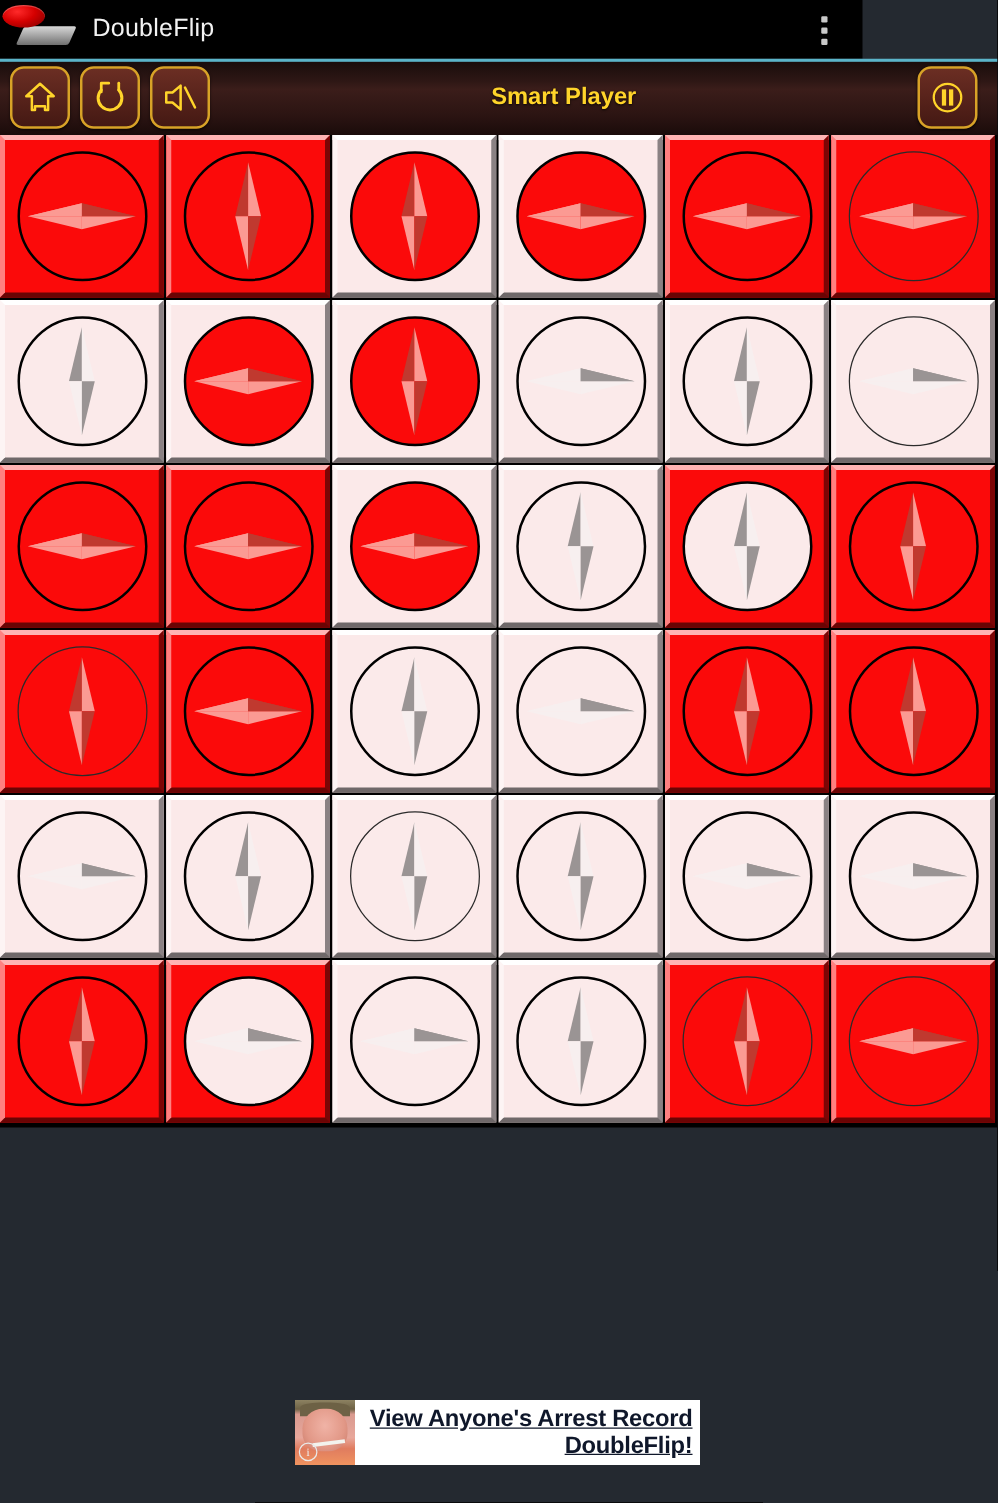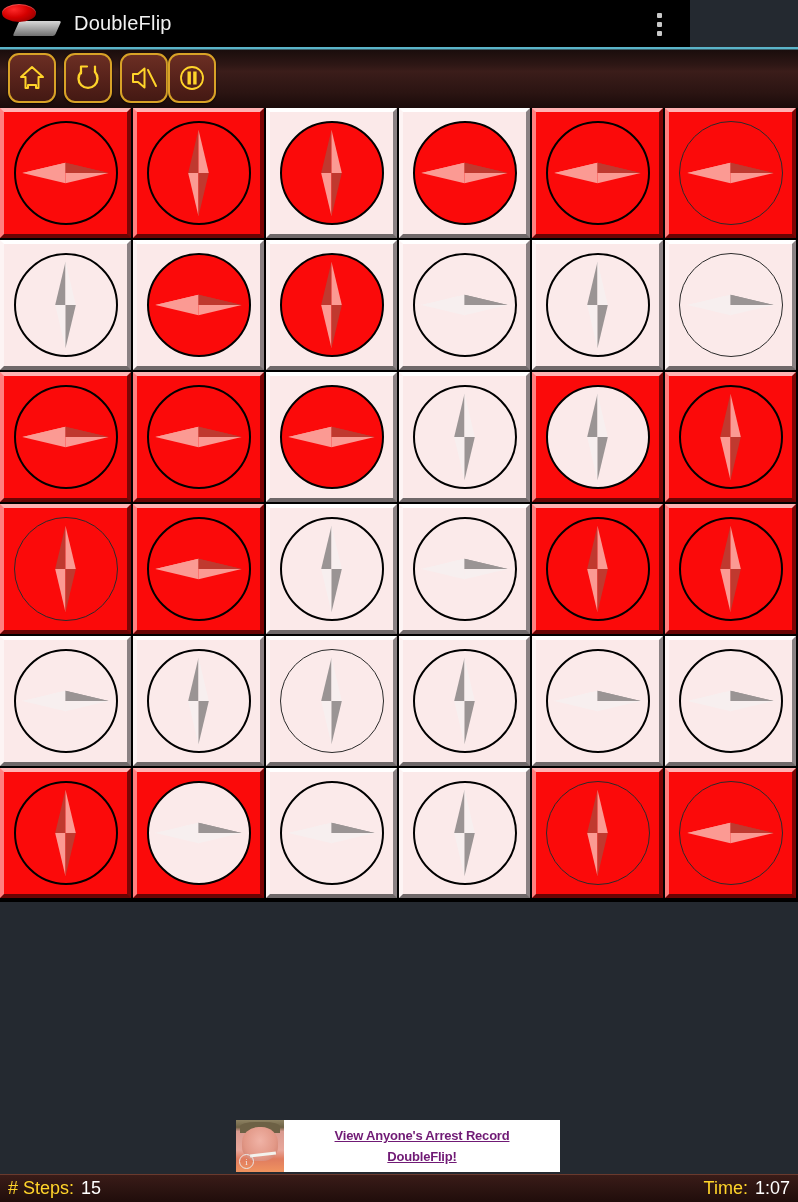--- a/index.html
+++ b/index.html
@@ -121,22 +121,22 @@
   #ad-thumb .cig{
     position:absolute; left:14px; top:33px; width:26px; height:3px; background:#f3f3ee;
     transform:rotate(-7deg);
   }
   #ad-thumb .badge{
     position:absolute; left:3px; bottom:3px; width:15px; height:15px; border-radius:50%;
     border:1.5px solid #e9e9e9; color:#efefef; font-size:9px;
     display:flex; align-items:center; justify-content:center; font-family:"Liberation Serif",serif;
   }
   #ad-text{
-    flex:1 1 auto; text-align:center; padding:0 6px;
-    color:#701a75; font-weight:bold; font-size:13px; line-height:21px;
+    flex:1 1 auto; text-align:right; padding:0 6px;
+    color:#0f172a; font-weight:bold; font-size:19px; line-height:21px;
     text-decoration:underline; letter-spacing:-.2px;
   }
 
   
   #statusbar{
     position:absolute; left:0; bottom:0; width:798px; height:28px;
     background:linear-gradient(180deg,#3a1c18 0%,#2e1512 45%,#200d0b 100%);
     border-top:1px solid #6a3a2e;
     display:flex; align-items:center; justify-content:space-between;
     padding:0 8px;
@@ -185,20 +185,21 @@
 
     <div class="tb-btn">
       <span>
         <svg width="30" height="30" viewBox="0 0 30 30">
           <path d="M4 11 L9 11 L15.5 5.5 L15.5 24.5 L9 19 L4 19 Z" fill="none" stroke="#ffd42a" stroke-width="2" stroke-linejoin="round"></path>
           <path d="M19 7 L27 23" fill="none" stroke="#ffd42a" stroke-width="2" stroke-linecap="round"></path>
         </svg>
       </span>
     </div>
 
+    <div id="toolbar-title">Smart Player</div>
 
     <div class="tb-btn" id="pause-btn">
       <span>
         <svg width="32" height="32" viewBox="0 0 32 32">
           <circle cx="16" cy="16" r="11" fill="none" stroke="#ffd42a" stroke-width="1.8"></circle>
           <rect x="11.5" y="9.5" width="3.4" height="13" fill="#ffd42a"></rect>
           <rect x="17.2" y="9.5" width="3.4" height="13" fill="#ffd42a"></rect>
         </svg>
       </span>
     </div>
@@ -645,22 +646,14 @@
       <div class="face"></div>
       <div class="cig"></div>
       <div class="badge">i</div>
     </div>
     <div id="ad-text">
       <span>View Anyone's Arrest Record</span><br>
       <span>DoubleFlip!</span>
     </div>
   </div>
 
-  <div id="statusbar">
-    <div class="stat">
-      <span class="lbl"># Steps:</span><span class="val">15</span>
-    </div>
-    <div class="stat">
-      <span class="lbl">Time:</span><span class="val">1:07</span>
-    </div>
-  </div>
 
 </div>
 
 </body></html>

